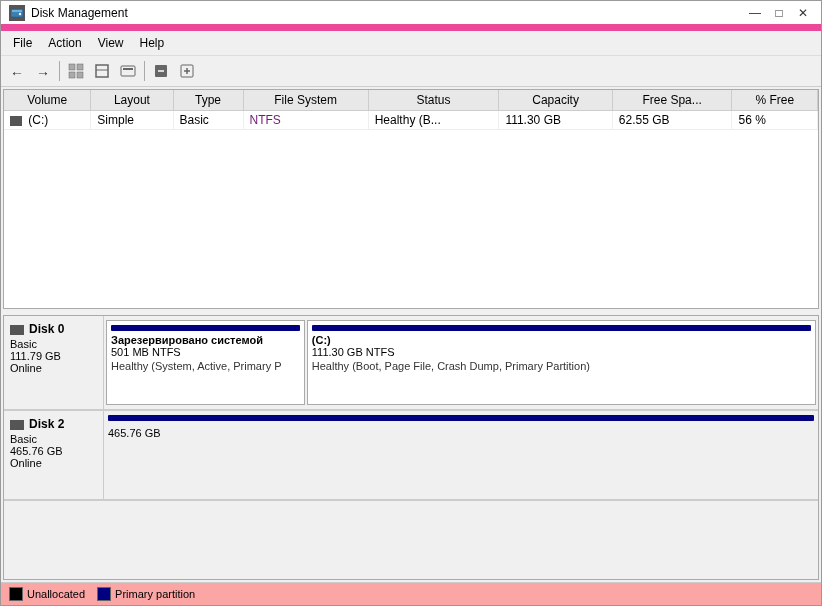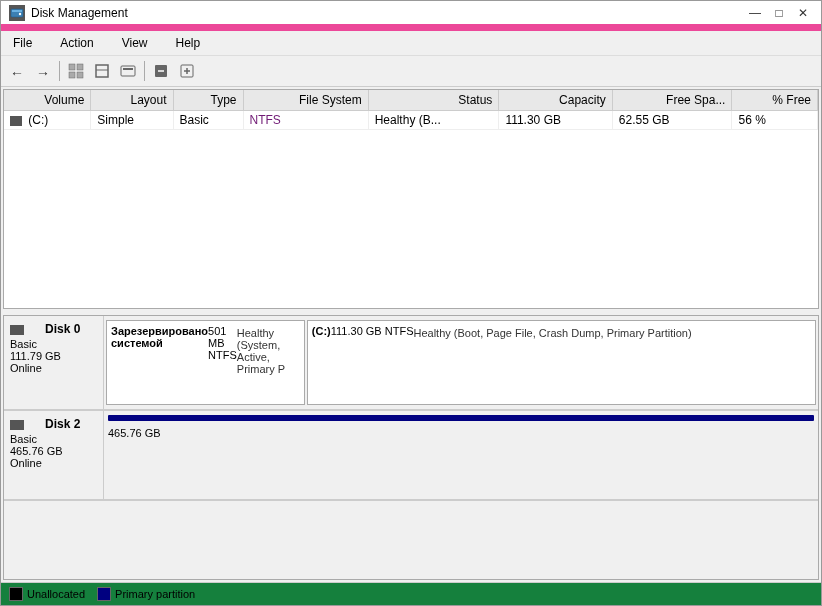--- a/index.html
+++ b/index.html
@@ -66,21 +66,21 @@
       align-items: center;
       justify-content: center;
       font-size: 12px;
       color: #333;
     }
 
     .menu-bar {
       display: flex;
       background: #f0f0f0;
       padding: 2px 4px;
-      gap: 12px;
+      gap: 0;
       border-bottom: 1px solid #ddd;
     }
 
     .menu-item {
       padding: 3px 8px;
       cursor: pointer;
       font-size: 12px;
     }
 
     .toolbar {
@@ -134,21 +134,21 @@
       border-collapse: collapse;
       font-size: 12px;
     }
 
     .volume-table thead tr {
       background: #e8e8e8;
     }
 
     .volume-table thead th {
       padding: 3px 6px;
-      text-align: right;
+      text-align: center;
       border-right: 1px solid #ccc;
       border-bottom: 1px solid #ccc;
       font-weight: normal;
       white-space: nowrap;
     }
 
     .volume-table tbody td {
       padding: 2px 6px;
       border-right: 1px solid #eee;
       border-bottom: 1px solid #eee;
@@ -193,34 +193,34 @@
     }
 
     .disk-info .disk-name { font-weight: bold; font-size: 12px; margin-bottom: 2px; }
     .disk-info .disk-type { }
     .disk-info .disk-size { }
     .disk-info .disk-status { }
 
     .disk-icon-wrap {
       display: flex;
       align-items: center;
-      gap: 18px;
+      gap: 2px;
     }
 
     .disk-visual-area {
       display: flex;
       flex: 1;
       padding: 4px 2px;
       gap: 2px;
       align-items: stretch;
     }
 
     .partition-block {
       display: flex;
-      flex-direction: row;
+      flex-direction: column;
       border: 1px solid #aaa;
       padding: 4px;
       background: #fff;
       font-size: 11px;
       overflow: hidden;
     }
 
     .partition-block .part-bar {
       height: 6px;
       background: #000080;
@@ -230,21 +230,21 @@
 
     .partition-block .part-name { font-weight: bold; font-size: 11px; }
     .partition-block .part-size { }
     .partition-block .part-status { color: #333; font-size: 11px; margin-top: 2px; }
 
     .legend-bar {
       display: flex;
       align-items: center;
       padding: 4px 8px;
       gap: 12px;
-      background: #15803d;
+      background: #fca5a5;
       border-top: 1px solid #ccc;
       font-size: 11px;
     }
 
     .legend-item {
       display: flex;
       align-items: center;
       gap: 4px;
     }
 

